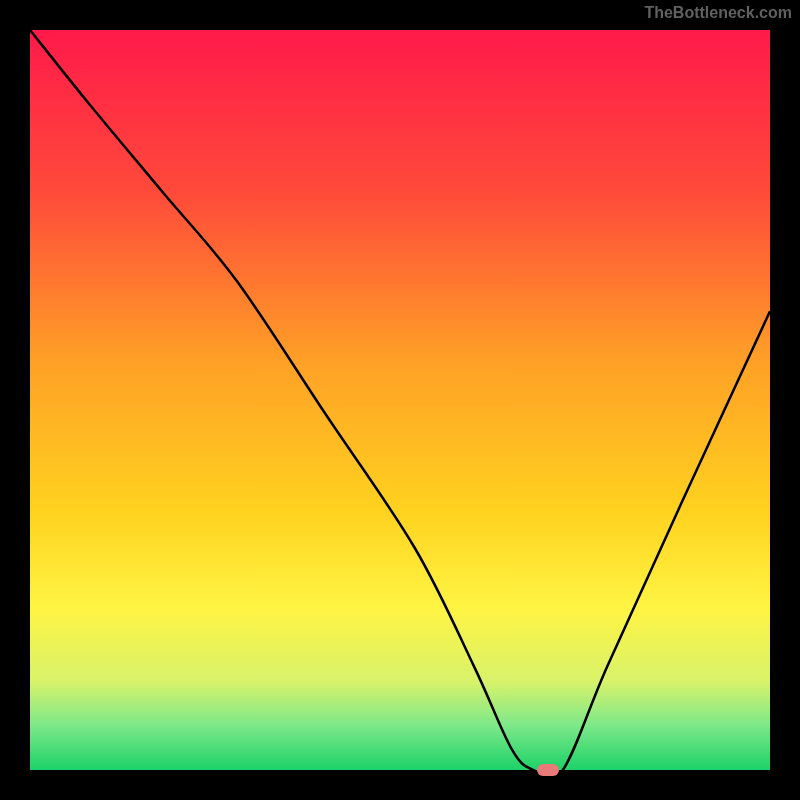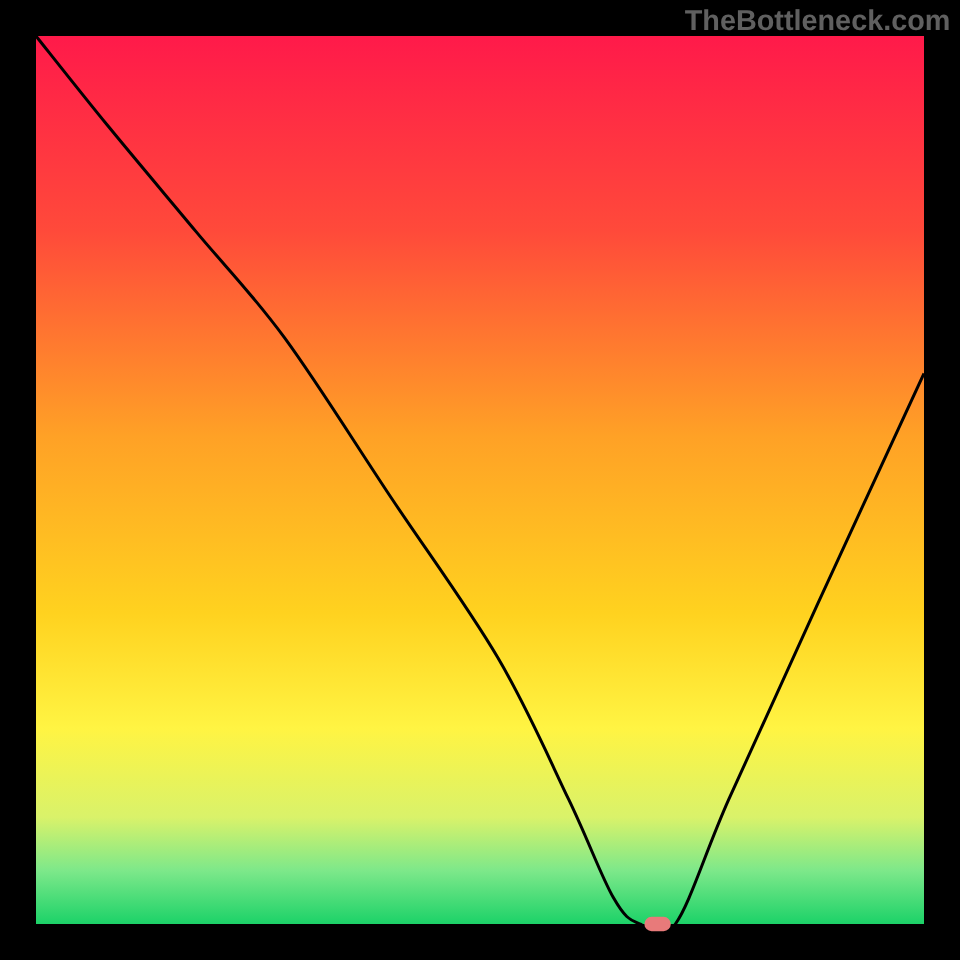--- a/index.html
+++ b/index.html
@@ -8,21 +8,21 @@
     position: relative;
     width: 800px;
     height: 800px;
     background: #000;
   }
   .watermark {
     position: absolute;
     top: 4px;
     right: 8px;
     font-family: Arial, sans-serif;
-    font-size: 24px;
+    font-size: 16px;
     font-weight: bold;
     color: #606060;
     z-index: 10;
   }
   .plot-area {
     position: absolute;
     left: 30px;
     top: 30px;
     width: 740px;
     height: 740px;

